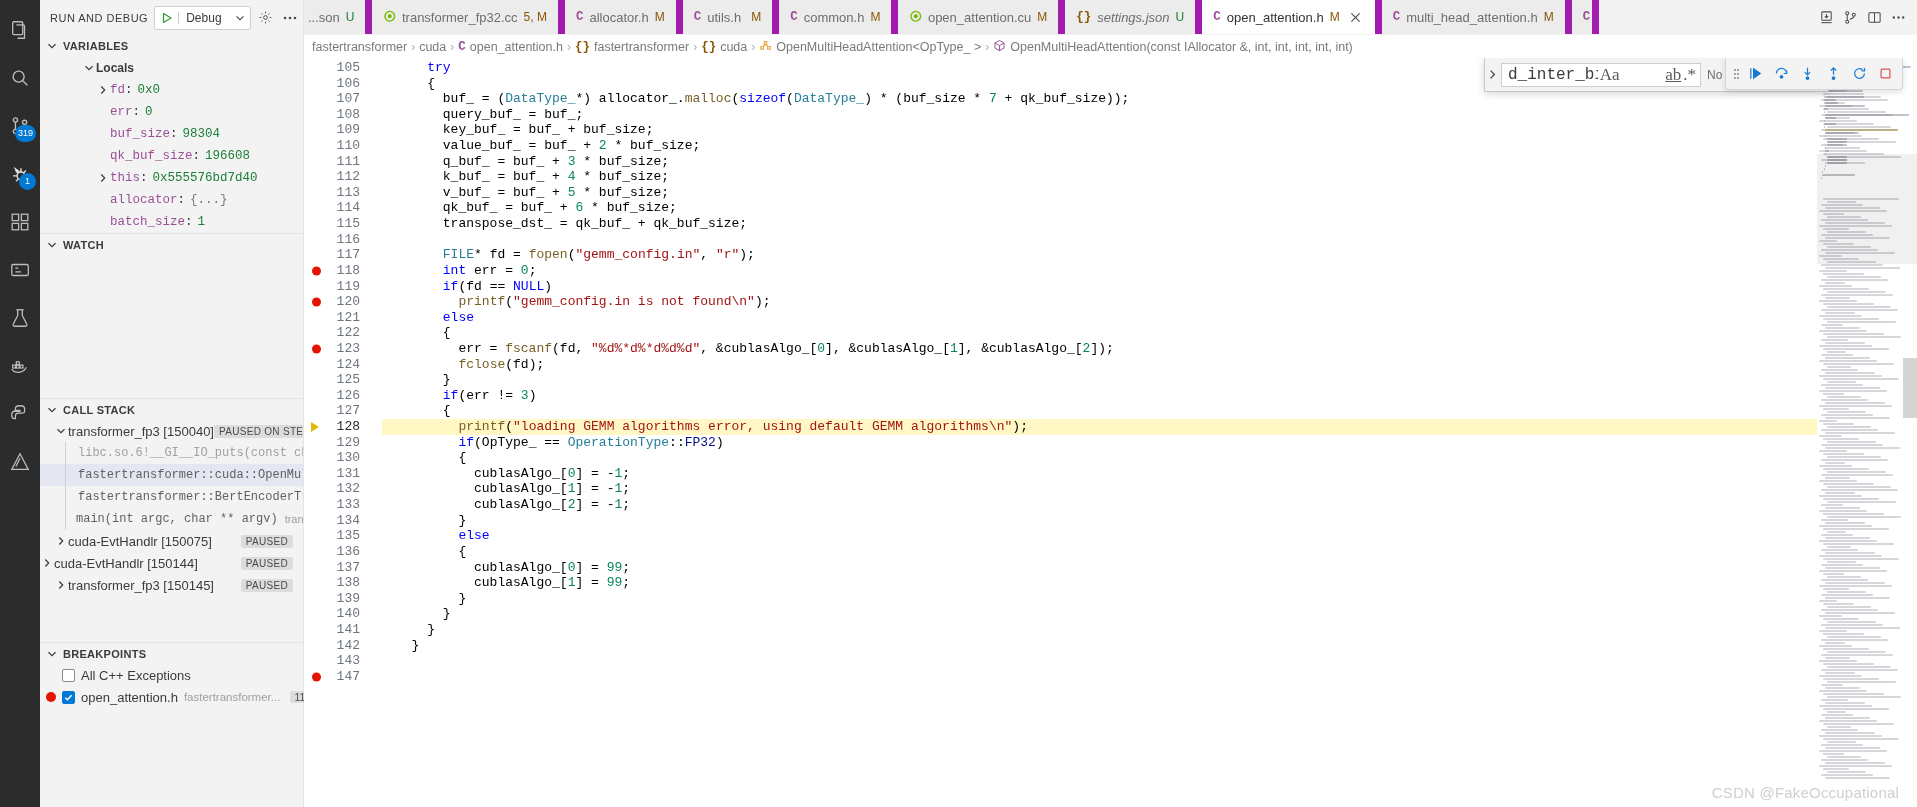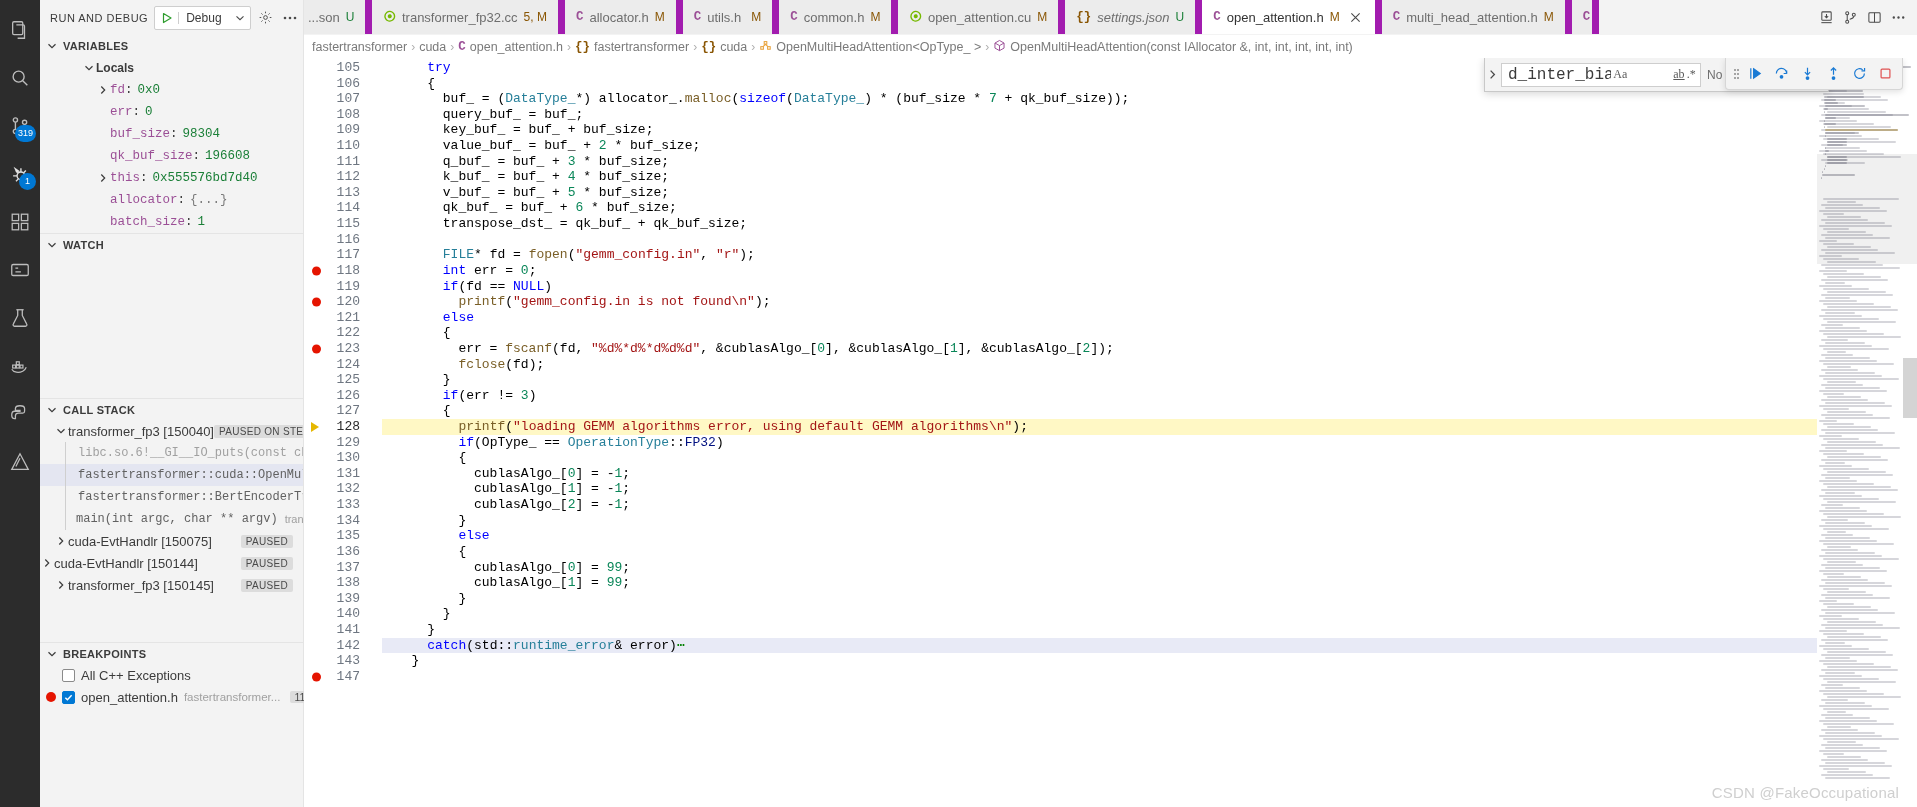--- a/index.html
+++ b/index.html
@@ -159,21 +159,21 @@
   .fw-toggle { width:18px; height:18px; display:flex; align-items:center; justify-content:center; cursor:pointer; }
   .fw-inputbox {
     flex:1 1 auto; height:24px; background:#ffffff; border:1px solid #cecece;
     display:flex; align-items:center; padding:0 4px 0 6px; gap:2px; min-width:0;
   }
   .fw-input {
     flex:1 1 auto; border:none; outline:none; background:transparent;
     font-family:"Liberation Mono", monospace; font-size:16px; color:#3b3b3b; min-width:0;
   }
   .fw-opt { width:19px; height:19px; display:flex; align-items:center; justify-content:center;
-            font-family:"Liberation Serif", serif; font-size:12px; color:#5a5a5a; cursor:pointer; }
+            font-family:"Liberation Serif", serif; font-size:17px; color:#5a5a5a; cursor:pointer; }
   .fw-count { font-size:12px; color:#6e6e6e; white-space:nowrap; padding:0 3px; font-family:"Liberation Sans",sans-serif;}
   .fw-btn { width:20px; height:20px; display:flex; align-items:center; justify-content:center; cursor:pointer; }
 
   
   .debugbar {
     position:absolute; right:14px; top:0; height:32px;
     background:#f3f3f3; border:1px solid #d6d6d6; border-top:none;
     border-radius:0 0 4px 4px; display:flex; align-items:center; gap:2px;
     padding:0 5px; z-index:25; box-shadow:0 2px 6px rgba(0,0,0,.12);
   }
@@ -795,21 +795,20 @@
           <div class="cl"><span>          cublasAlgo_[</span><span class="num">1</span><span>] = -</span><span class="num">1</span><span>;</span></div>
           <div class="cl"><span>          cublasAlgo_[</span><span class="num">2</span><span>] = -</span><span class="num">1</span><span>;</span></div>
           <div class="cl"><span>        }</span></div>
           <div class="cl"><span>        </span><span class="kw">else</span></div>
           <div class="cl"><span>        {</span></div>
           <div class="cl"><span>          cublasAlgo_[</span><span class="num">0</span><span>] = </span><span class="num">99</span><span>;</span></div>
           <div class="cl"><span>          cublasAlgo_[</span><span class="num">1</span><span>] = </span><span class="num">99</span><span>;</span></div>
           <div class="cl"><span>        }</span></div>
           <div class="cl"><span>      }</span></div>
           <div class="cl"><span>    }</span></div>
-          <div class="cl hl-runtime"><span>    </span><span class="kw">catch</span><span>(std::</span><span class="typ">runtime_error</span><span>&amp; error)</span><span class="cmt">⋯</span></div>
           <div class="cl"><span>  }</span></div>
         </div>
 
       <div class="minimap" id="minimap">
         <div class="mm-canvas" id="mmcanvas">
             <div class="mm-line" style="top: 2px; left: 5.2px; width: 3px; background: rgba(110, 110, 125, 0.42);"></div>
             <div class="mm-line" style="top: 5px; left: 5.2px; width: 1px; background: rgba(110, 110, 125, 0.42);"></div>
             <div class="mm-line" style="top: 8px; left: 6.8px; width: 87.2px; background: rgba(110, 110, 125, 0.42);"></div>
             <div class="mm-line" style="top: 11px; left: 6.8px; width: 18px; background: rgba(110, 110, 125, 0.42);"></div>
             <div class="mm-line" style="top: 14px; left: 6.8px; width: 27px; background: rgba(110, 110, 125, 0.42);"></div>

